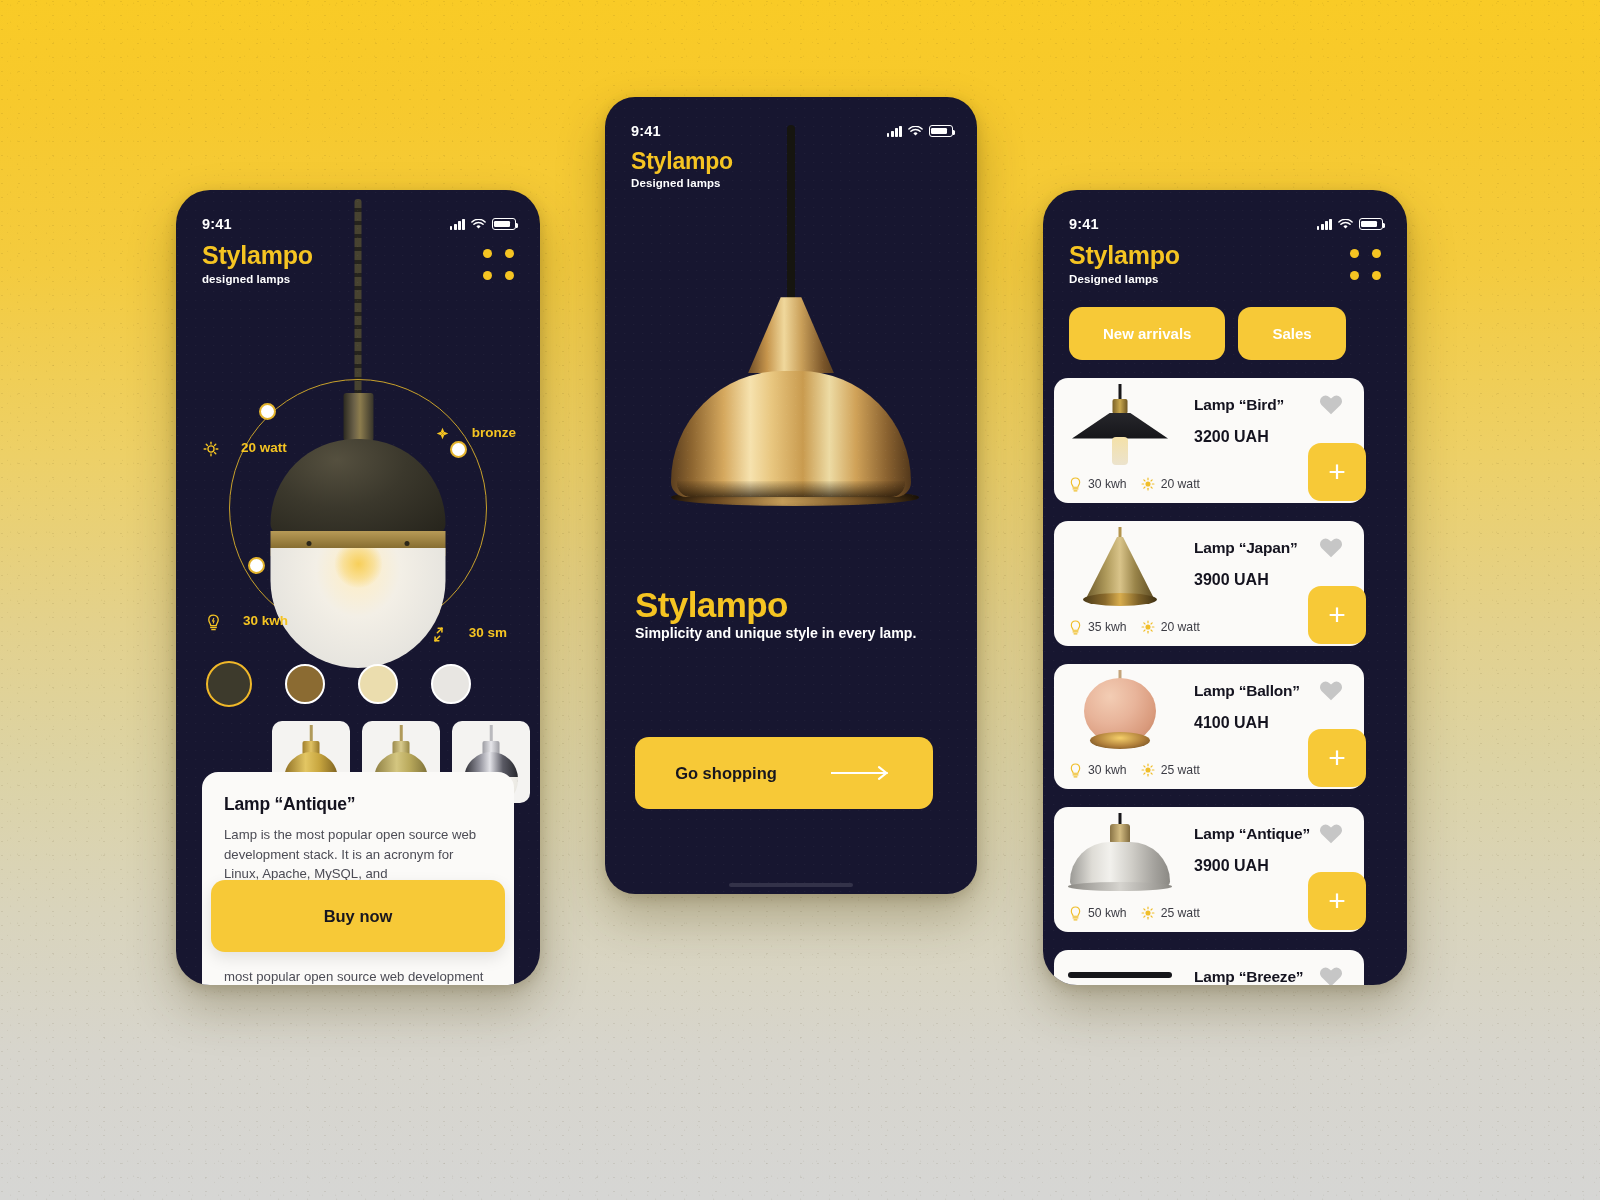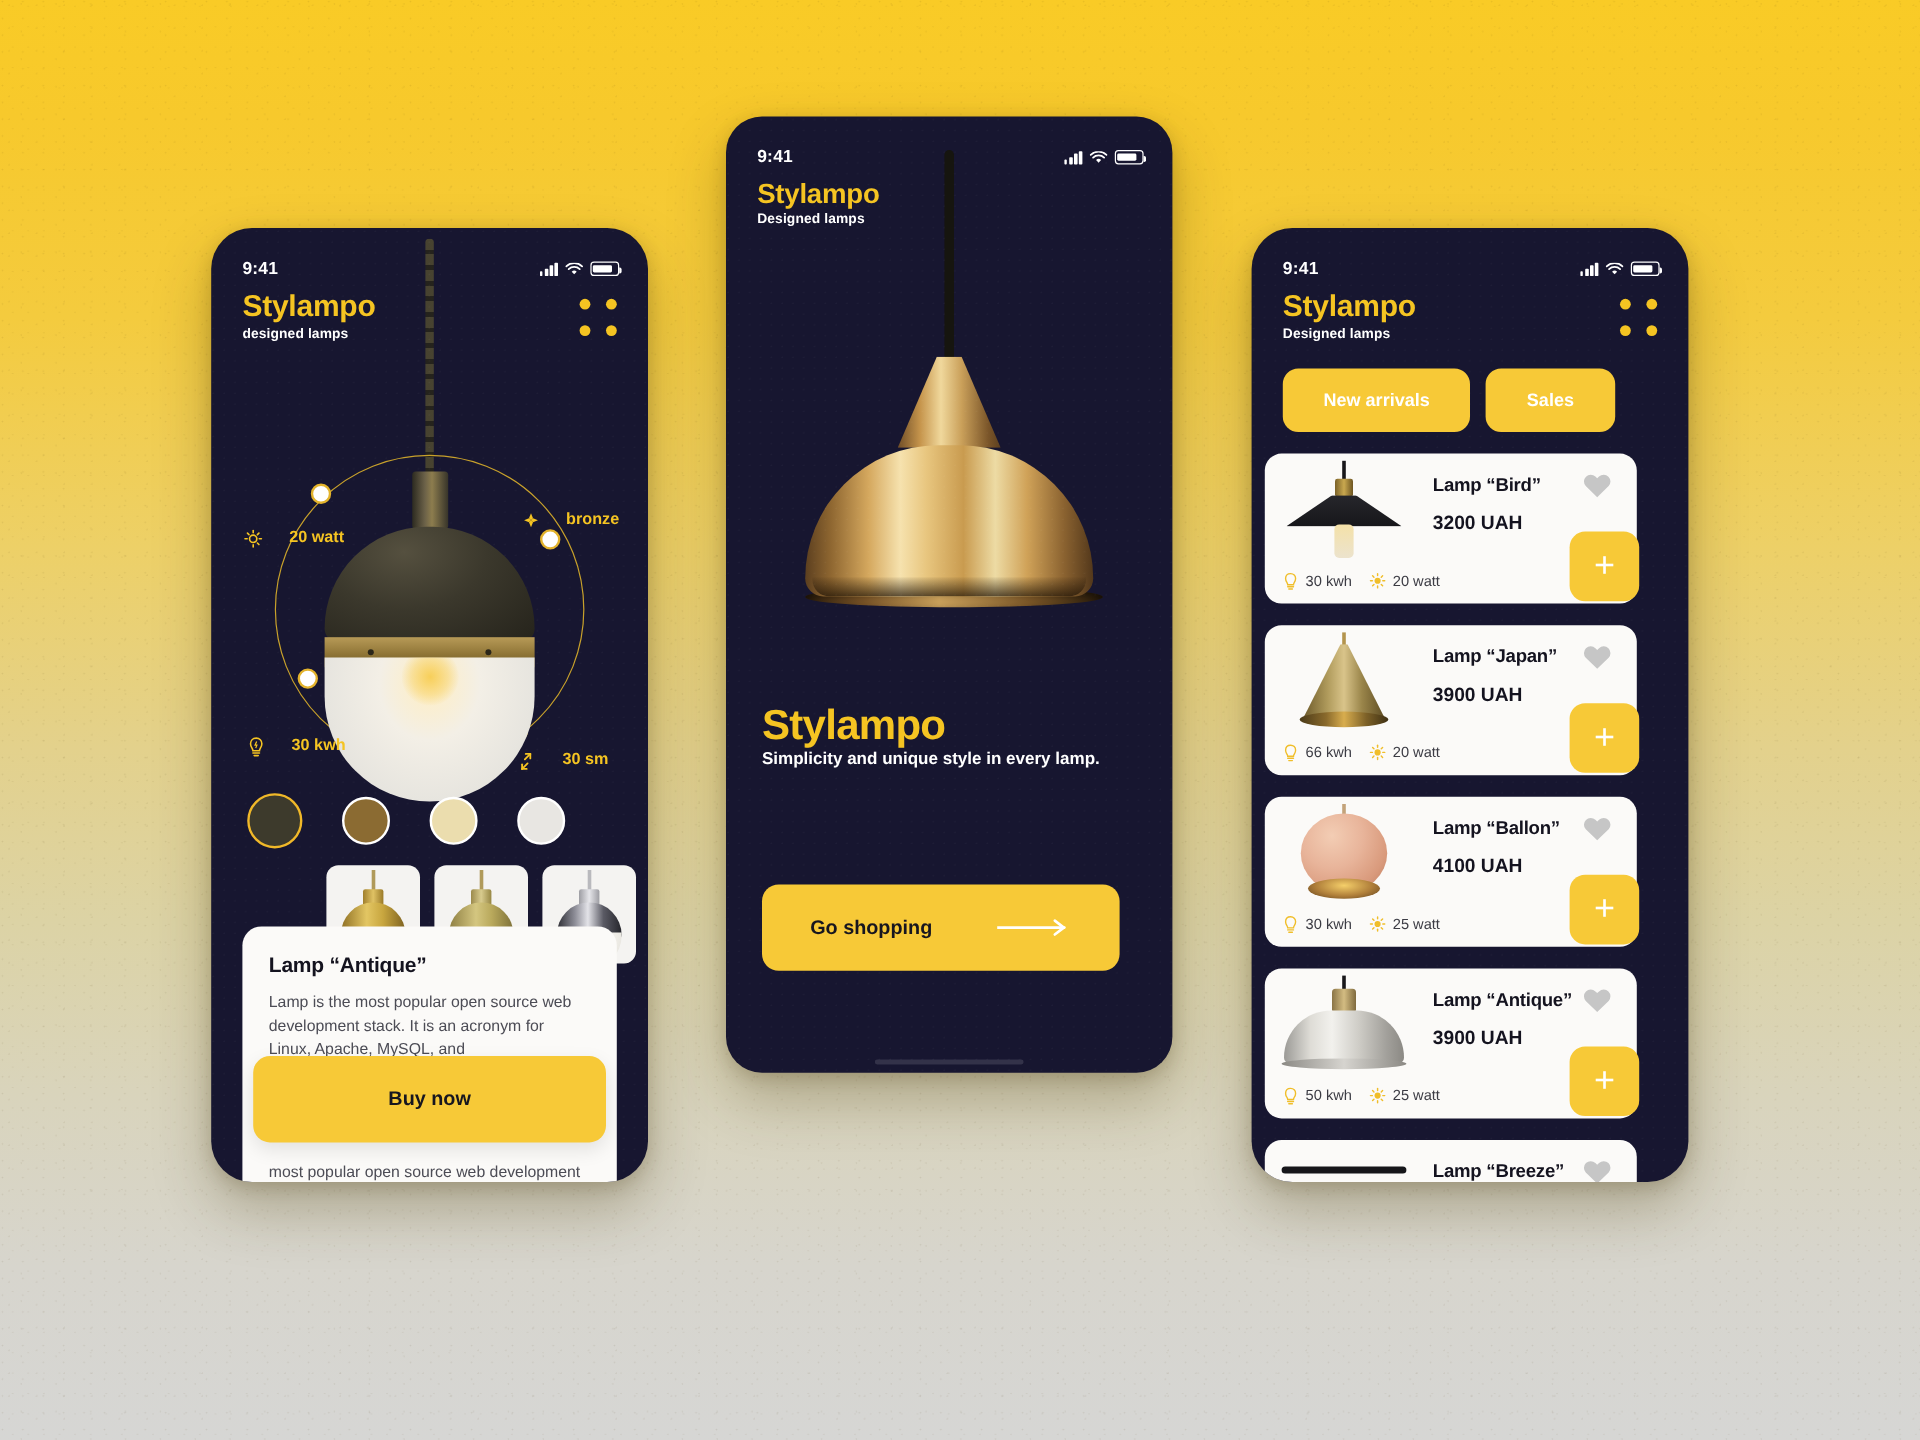--- a/index.html
+++ b/index.html
@@ -542,21 +542,21 @@
       <div class="pprice">3900 UAH</div>
       <svg class="heart" width="26" height="24" viewBox="0 0 24 22">
         <path d="M12 20.5 3.2 12a5.2 5.2 0 0 1 7.4-7.3l1.4 1.3 1.4-1.3A5.2 5.2 0 0 1 20.8 12z" fill="#C6C6C6"></path>
       </svg>
       <div class="pmeta">
         <span class="m">
           <svg width="15" height="17" viewBox="0 0 18 20">
             <path d="M9 2.2c-3 0-5 2.1-5 5 0 2 .9 3.2 1.5 4.2.4.7.6 1.2.6 1.9h5.8c0-.7.2-1.2.6-1.9.6-1 1.5-2.2 1.5-4.2 0-2.9-2-5-5-5z" fill="none" stroke="#F0BE2A" stroke-width="1.4"></path>
             <path d="M6.1 15.3h5.8M7.2 17.6h3.6" stroke="#F0BE2A" stroke-width="1.4" stroke-linecap="round"></path>
           </svg>
-          <b style="font-weight:400">66 kwh</b>
+          <b style="font-weight:400">35 kwh</b>
         </span>
         <span class="m">
           <svg width="16" height="16" viewBox="0 0 20 20">
             <circle cx="10" cy="10" r="3.2" fill="#F0BE2A"></circle>
             <g stroke="#F0BE2A" stroke-width="1.5" stroke-linecap="round">
               <path d="M10 2.6v2"></path>
                 <path d="M10 15.4v2"></path>
                 <path d="M2.6 10h2"></path>
                 <path d="M15.4 10h2"></path>
               <path d="M4.8 4.8l1.4 1.4"></path>

